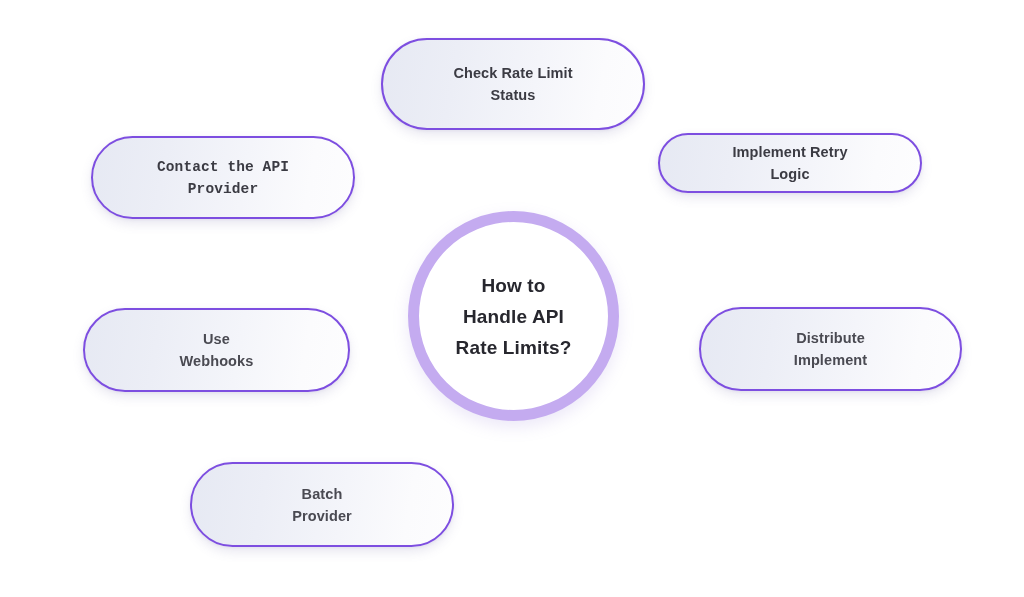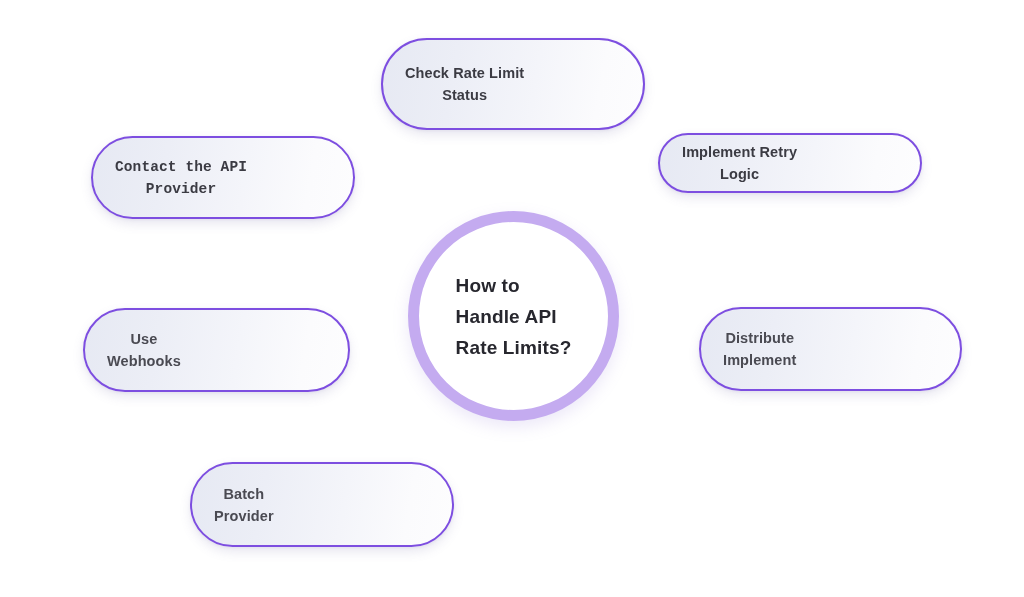--- a/index.html
+++ b/index.html
@@ -14,20 +14,21 @@
     position:relative;
     width:1024px; height:597px;
     background:#ffffff;
   }
 
   
   .node {
     position:absolute;
     display:flex;
     align-items:center;
+    justify-content:center;
     text-align:center;
     border:2px solid #7d4ee0;
     border-radius:999px;
     background-image:linear-gradient(100deg,
         #e6e9f3 0%,
         #eceef6 28%,
         #f4f5fa 58%,
         #fbfbfd 82%,
         #fdfdfe 100%);
     box-shadow:0 5px 11px rgba(120,110,170,0.16),
@@ -69,20 +70,21 @@
     align-items:center;
     justify-content:center;
     box-shadow:0 6px 16px rgba(150,125,215,0.18);
   }
   #center-hub .hub-label {
     font-size:19px;
     font-weight:700;
     line-height:31px;
     letter-spacing:0.15px;
     color:#27272e;
+    text-align:center;
     white-space:pre-line;
   }
 </style>
 </head>
 <body>
 
 <div id="diagram">
 
   <div class="node" id="node-check-rate-limit-status">
     <span class="label">Check Rate Limit

